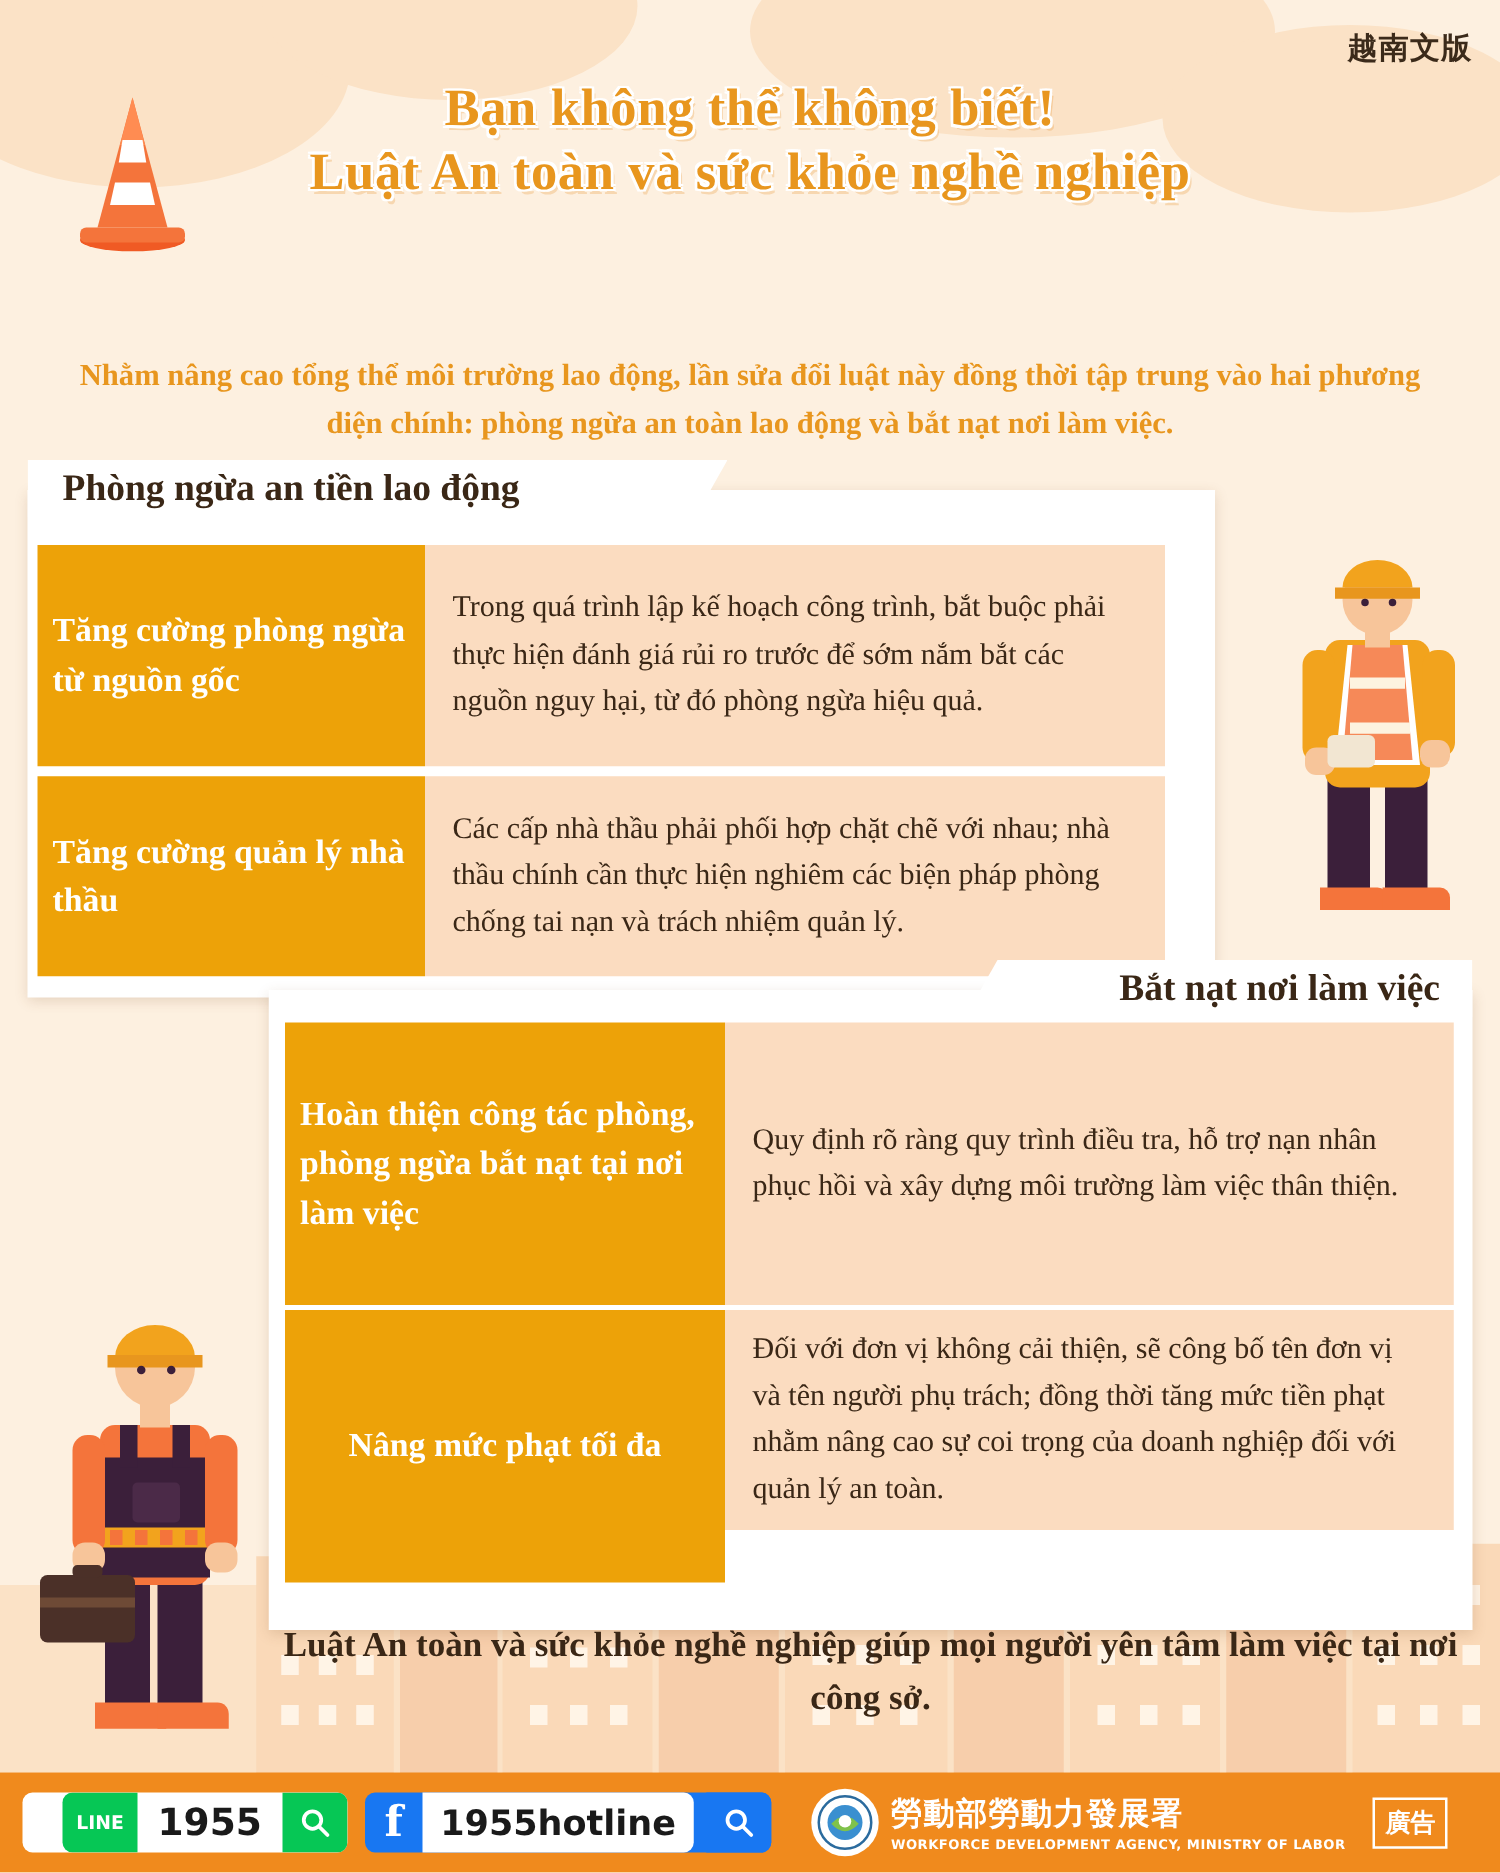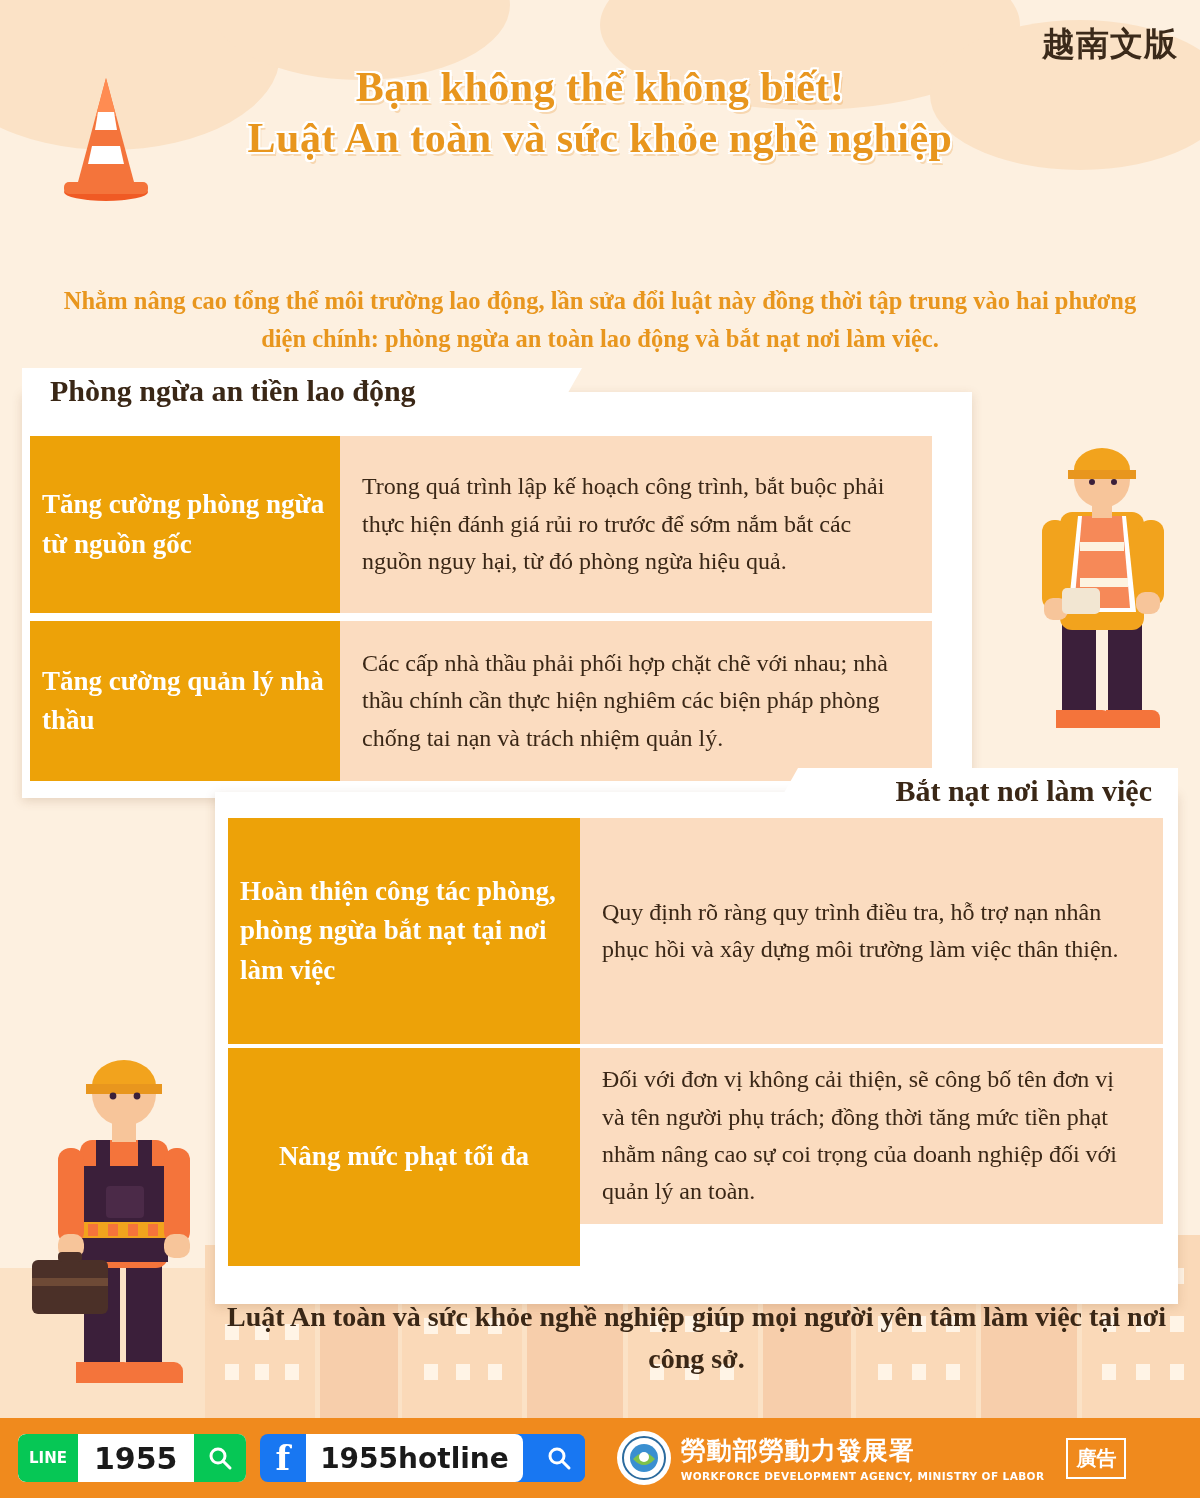--- a/index.html
+++ b/index.html
@@ -30,21 +30,21 @@
     bottom: 78px; left: 0; right: 0; height: 260px;
   }
   .bldg { position: absolute; bottom: 0; background: #fad9b8; }
   .bldg.dark { background: #f7ceab; }
   .win { position: absolute; width: 14px; height: 16px; background: #fff4e6; }
 
   
   .lang-badge {
     position: absolute;
     top: 22px; right: 22px;
-    font-size: 33px;
+    font-size: 24px;
     color: #3b2a1a;
     font-weight: bold;
     font-family: "DejaVu Sans", sans-serif;
     letter-spacing: 1px;
   }
 
   .cone { position: absolute; left: 58px; top: 72px; width: 96px; height: 130px; }
 
   .title-wrap {
     position: absolute;
@@ -157,20 +157,21 @@
     align-items: center;
     padding: 0 18px;
     gap: 14px;
   }
   .chip {
     display: flex; align-items: center;
     background: #ffffff;
     border-radius: 8px;
     height: 48px;
     overflow: hidden;
+    padding-left: 32px;
   }
   .line-badge {
     background: #06c755;
     color: #fff;
     font-family: "DejaVu Sans", sans-serif;
     font-weight: bold;
     font-size: 15px;
     height: 48px; width: 60px;
     display: flex; align-items: center; justify-content: center;
     border-radius: 8px 0 0 8px;

